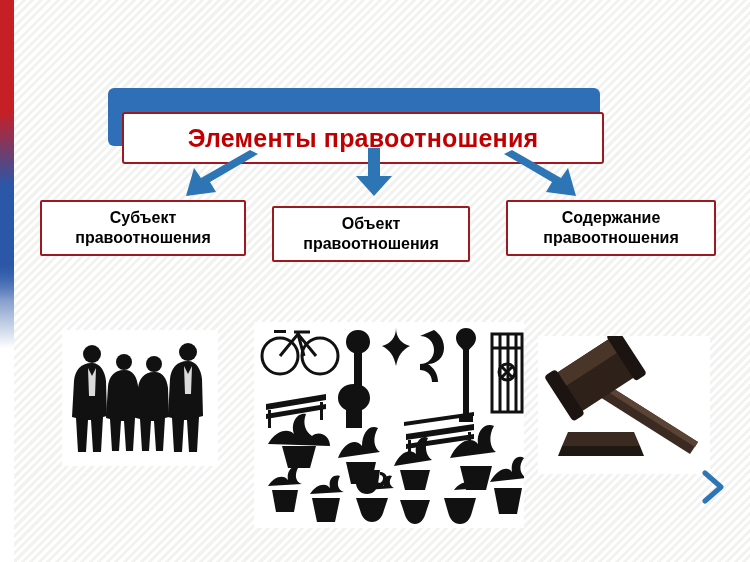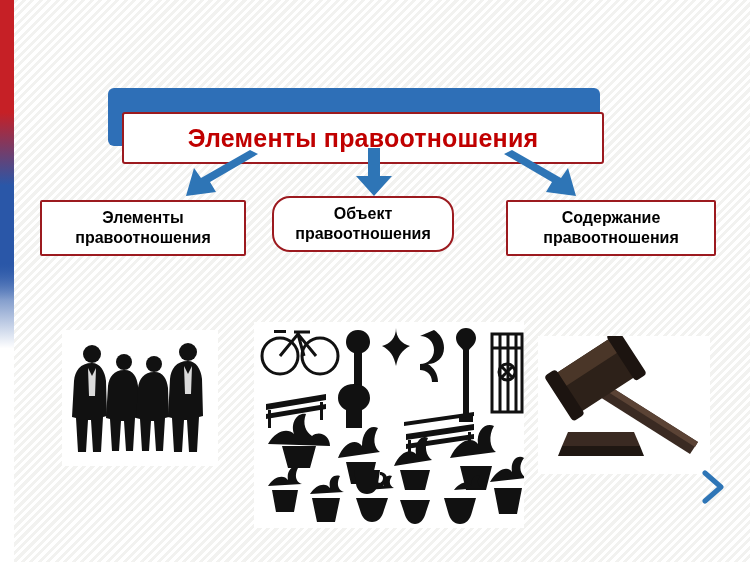--- a/index.html
+++ b/index.html
@@ -106,21 +106,21 @@
     text-align: center;
     color: #000000;
     font-size: 16px;
     font-weight: bold;
     line-height: 1.22;
     padding: 4px 6px;
     box-sizing: border-box;
   }
   .node span { display: block; }
   #node-subject { left: 40px;  top: 200px; width: 206px; height: 56px; }
-  #node-object  { left: 272px; top: 196px; width: 182px; height: 56px; border-radius: 18px; }
+  #node-object  { left: 272px; top: 206px; width: 198px; height: 56px; }
   #node-content { left: 506px; top: 200px; width: 210px; height: 56px; }
 
   
   .illus {
     position: absolute;
     background: #ffffff;
   }
   #illus-people { left: 62px;  top: 330px; width: 156px; height: 136px; }
   #illus-objects{ left: 254px; top: 322px; width: 270px; height: 206px; }
   #illus-gavel  { left: 538px; top: 336px; width: 172px; height: 138px; }
@@ -154,21 +154,21 @@
   <svg class="arrow" style="left:352px; top:148px;" width="44" height="50" viewBox="0 0 44 50">
     <path d="M16 0 L28 0 L28 28 L40 28 L22 48 L4 28 L16 28 Z" fill="#2e75b6"></path>
   </svg>
 
   <svg class="arrow" style="left:492px; top:148px;" width="90" height="54" viewBox="0 0 90 54">
     <path d="M12 6 L60 34 L54 44 L84 48 L76 20 L69 30 L20 2 Z" fill="#2e75b6"></path>
   </svg>
 
   <div class="node" id="node-subject">
     <div>
-      <span>Элементы</span>
+      <span>Субъект</span>
       <span>правоотношения</span>
     </div>
   </div>
 
   <div class="node" id="node-object">
     <div>
       <span>Объект</span>
       <span>правоотношения</span>
     </div>
   </div>

